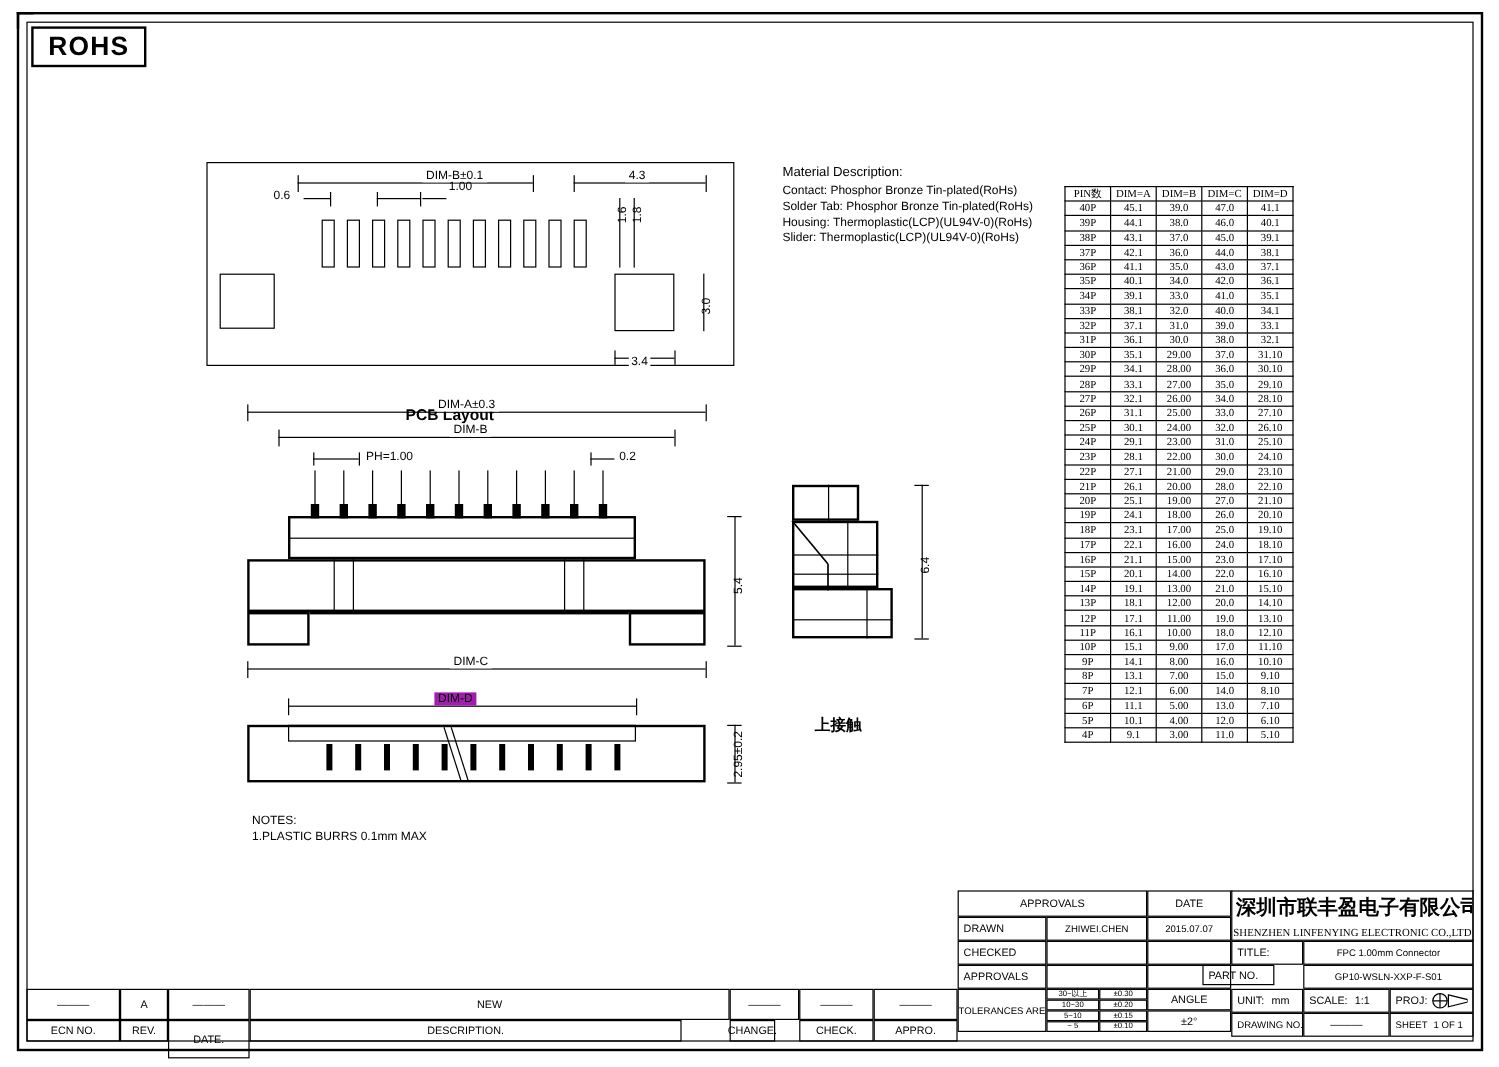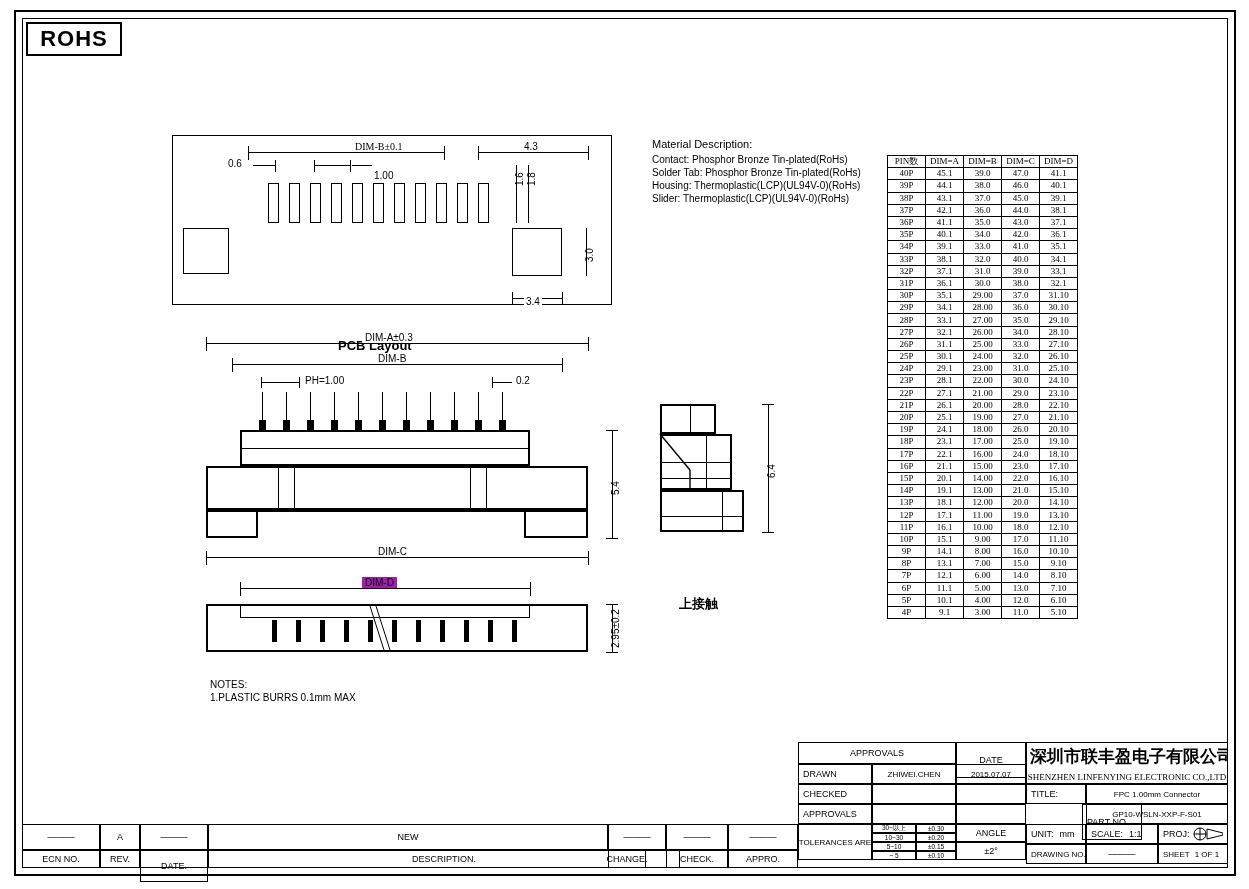--- a/index.html
+++ b/index.html
@@ -120,35 +120,35 @@
     <span>ROHS</span>
   </div>
 
   <div>
 
     <div class="rect" style="left:172px; top:135px; width:440px; height:170px;"></div>
 
     <div class="ln h1" style="left:248px; top:152px; width:196px;"></div>
     <div class="ln v1" style="left:248px; top:146px; height:14px;"></div>
     <div class="ln v1" style="left:444px; top:146px; height:14px;"></div>
-    <div class="lbl" style="left:352px; top:141px; background:#fff; padding:0 3px;font-family:Liberation Serif, serif;">DIM-B±0.1</div>
+    <div class="lbl" style="left:352px; top:141px; background:#fff; padding:0 3px;">DIM-B±0.1</div>
 
     <div class="ln h1" style="left:478px; top:152px; width:110px;"></div>
     <div class="ln v1" style="left:478px; top:146px; height:14px;"></div>
     <div class="ln v1" style="left:588px; top:146px; height:14px;"></div>
     <div class="lbl" style="left:521px; top:141px; background:#fff; padding:0 3px;">4.3</div>
 
     <div class="lbl" style="left:228px; top:158px;">0.6</div>
     <div class="ln h1" style="left:253px; top:165px; width:22px;"></div>
     <div class="ln v1" style="left:275px; top:160px; height:12px;"></div>
 
     <div class="ln h1" style="left:314px; top:165px; width:36px;"></div>
     <div class="ln v1" style="left:314px; top:160px; height:12px;"></div>
     <div class="ln v1" style="left:350px; top:160px; height:12px;"></div>
-    <div class="lbl" style="left:374px; top:170px;">1.00</div>
+    <div class="lbl" style="left:374px; top:150px;">1.00</div>
     <div class="ln h1" style="left:352px; top:165px; width:20px;"></div>
 
     <div class="rect" style="left:268px; top:183px; width:11px; height:40px;"></div>
     <div class="rect" style="left:289px; top:183px; width:11px; height:40px;"></div>
     <div class="rect" style="left:310px; top:183px; width:11px; height:40px;"></div>
     <div class="rect" style="left:331px; top:183px; width:11px; height:40px;"></div>
     <div class="rect" style="left:352px; top:183px; width:11px; height:40px;"></div>
     <div class="rect" style="left:373px; top:183px; width:11px; height:40px;"></div>
     <div class="rect" style="left:394px; top:183px; width:11px; height:40px;"></div>
     <div class="rect" style="left:415px; top:183px; width:11px; height:40px;"></div>
@@ -583,21 +583,21 @@
   </div>
 
   <div style="position:absolute; left:210px; top:678px; font-size:10px; line-height:13px;">
     <div>NOTES:</div>
     <div>1.PLASTIC  BURRS  0.1mm  MAX</div>
   </div>
 
   <div>
 
     <div class="tbcell c" style="left:798px; top:742px; width:158px; height:22px;">APPROVALS</div>
-    <div class="tbcell c" style="left:956px; top:742px; width:70px; height:36px;text-align:center;">DATE</div>
+    <div class="tbcell c" style="left:956px; top:742px; width:70px; height:22px;text-align:center;">DATE</div>
 
     <div class="tbcell" style="left:798px; top:764px; width:74px; height:20px;">DRAWN</div>
     <div class="tbcell c" style="left:872px; top:764px; width:84px; height:20px; font-size:8px;">ZHIWEI.CHEN</div>
     <div class="tbcell c" style="left:956px; top:764px; width:70px; height:20px; font-size:8px;">2015.07.07</div>
 
     <div class="tbcell" style="left:798px; top:784px; width:74px; height:20px;">CHECKED</div>
     <div class="tbcell c" style="left:872px; top:784px; width:84px; height:20px;"></div>
     <div class="tbcell c" style="left:956px; top:784px; width:70px; height:20px;"></div>
 
     <div class="tbcell" style="left:798px; top:804px; width:74px; height:20px;">APPROVALS</div>
@@ -620,21 +620,21 @@
     <div class="tbcell c" style="left:1026px; top:742px; width:202px; height:28px; border-bottom:none;padding-left:14px;">
       <span class="company-cn">深圳市联丰盈电子有限公司</span>
     </div>
     <div class="tbcell c" style="left:1026px; top:770px; width:202px; height:14px; border-top:none;">
       <span class="company-en">SHENZHEN LINFENYING ELECTRONIC CO.,LTD</span>
     </div>
 
     <div class="tbcell" style="left:1026px; top:784px; width:60px; height:20px;">TITLE:</div>
     <div class="tbcell c" style="left:1086px; top:784px; width:142px; height:20px; font-size:8px;">FPC 1.00mm   Connector</div>
 
-    <div class="tbcell" style="left:1082px; top:804px; width:60px; height:36px;">PART NO.</div>
+    <div class="tbcell" style="left:1002px; top:804px; width:60px; height:17px;">PART NO.</div>
     <div class="tbcell c" style="left:1086px; top:804px; width:142px; height:20px; font-size:8px;">GP10-WSLN-XXP-F-S01</div>
 
     <div class="tbcell" style="left:1026px; top:824px; width:60px; height:20px;">
       <span>UNIT:</span>
       <span style="margin-left:6px;">mm</span>
     </div>
     <div class="tbcell" style="left:1086px; top:824px; width:72px; height:20px;">
       <span>SCALE:</span>
       <span style="margin-left:6px;">1:1</span>
     </div>
@@ -662,19 +662,19 @@
     <div class="revrow" style="left:100px; top:824px; width:40px; height:26px;">A</div>
     <div class="revrow" style="left:140px; top:824px; width:68px; height:26px;">———</div>
     <div class="revrow" style="left:208px; top:824px; width:400px; height:26px;">NEW</div>
     <div class="revrow" style="left:608px; top:824px; width:58px; height:26px;">———</div>
     <div class="revrow" style="left:666px; top:824px; width:62px; height:26px;">———</div>
     <div class="revrow" style="left:728px; top:824px; width:70px; height:26px;">———</div>
 
     <div class="revrow" style="left:22px; top:850px; width:78px; height:18px;">ECN NO.</div>
     <div class="revrow" style="left:100px; top:850px; width:40px; height:18px;">REV.</div>
     <div class="revrow" style="left:140px; top:850px; width:68px; height:32px;">DATE.</div>
-    <div class="revrow" style="left:208px; top:850px; width:472px; height:18px;">DESCRIPTION.</div>
+    <div class="revrow" style="left:208px; top:850px; width:360px; height:18px;">DESCRIPTION.</div>
     <div class="revrow" style="left:608px; top:850px; width:38px; height:18px;">CHANGE.</div>
     <div class="revrow" style="left:666px; top:850px; width:62px; height:18px;">CHECK.</div>
     <div class="revrow" style="left:728px; top:850px; width:70px; height:18px;">APPRO.</div>
   </div>
 
 </div>
 
 </body></html>

